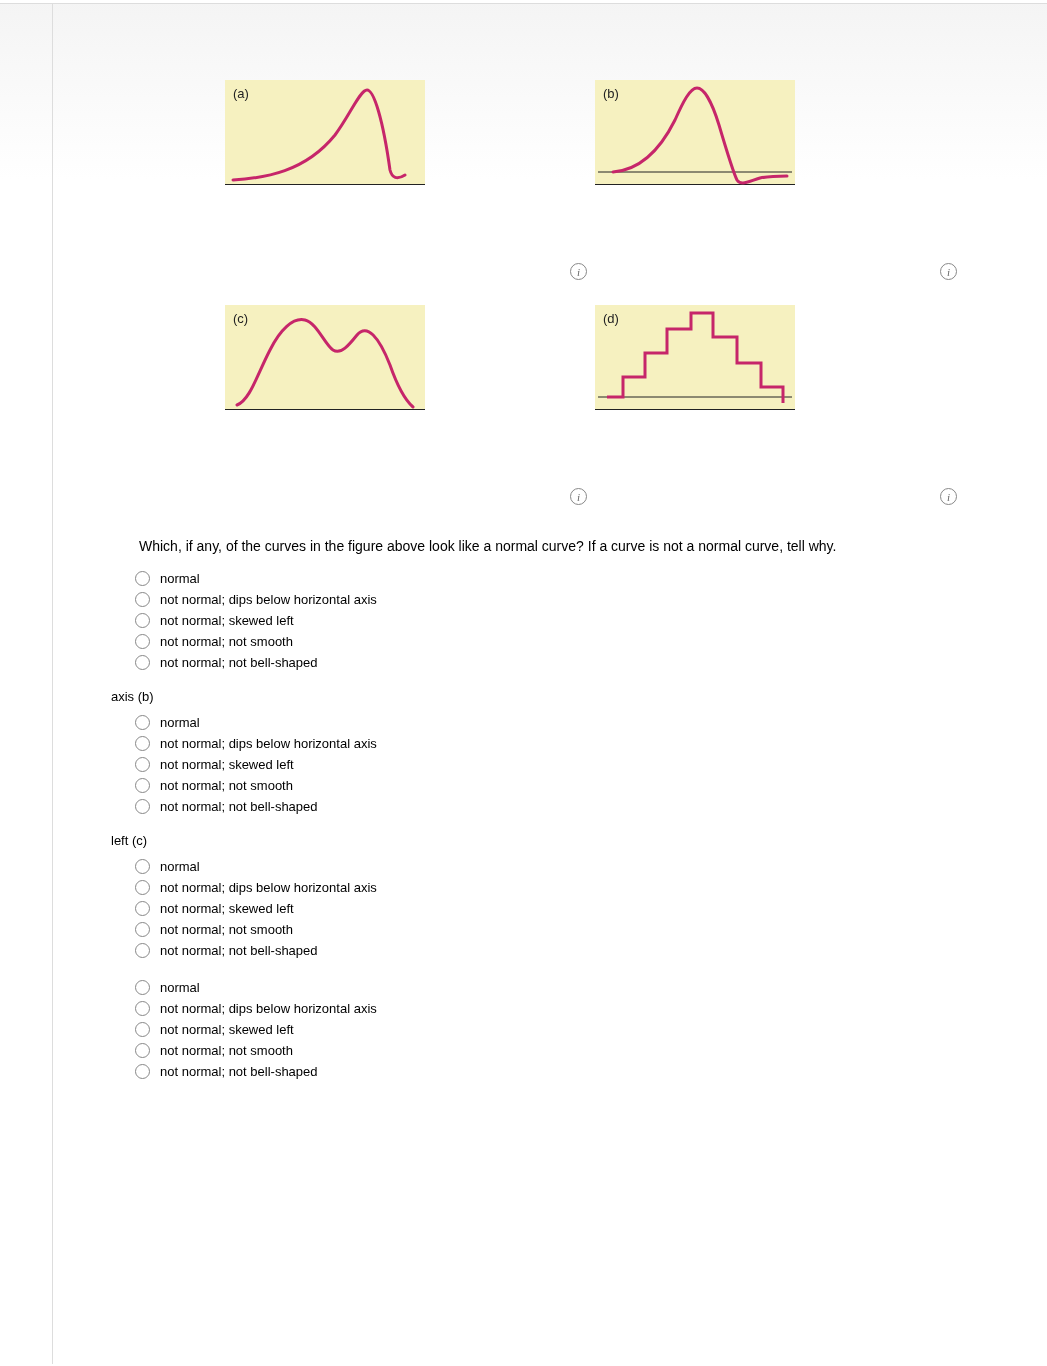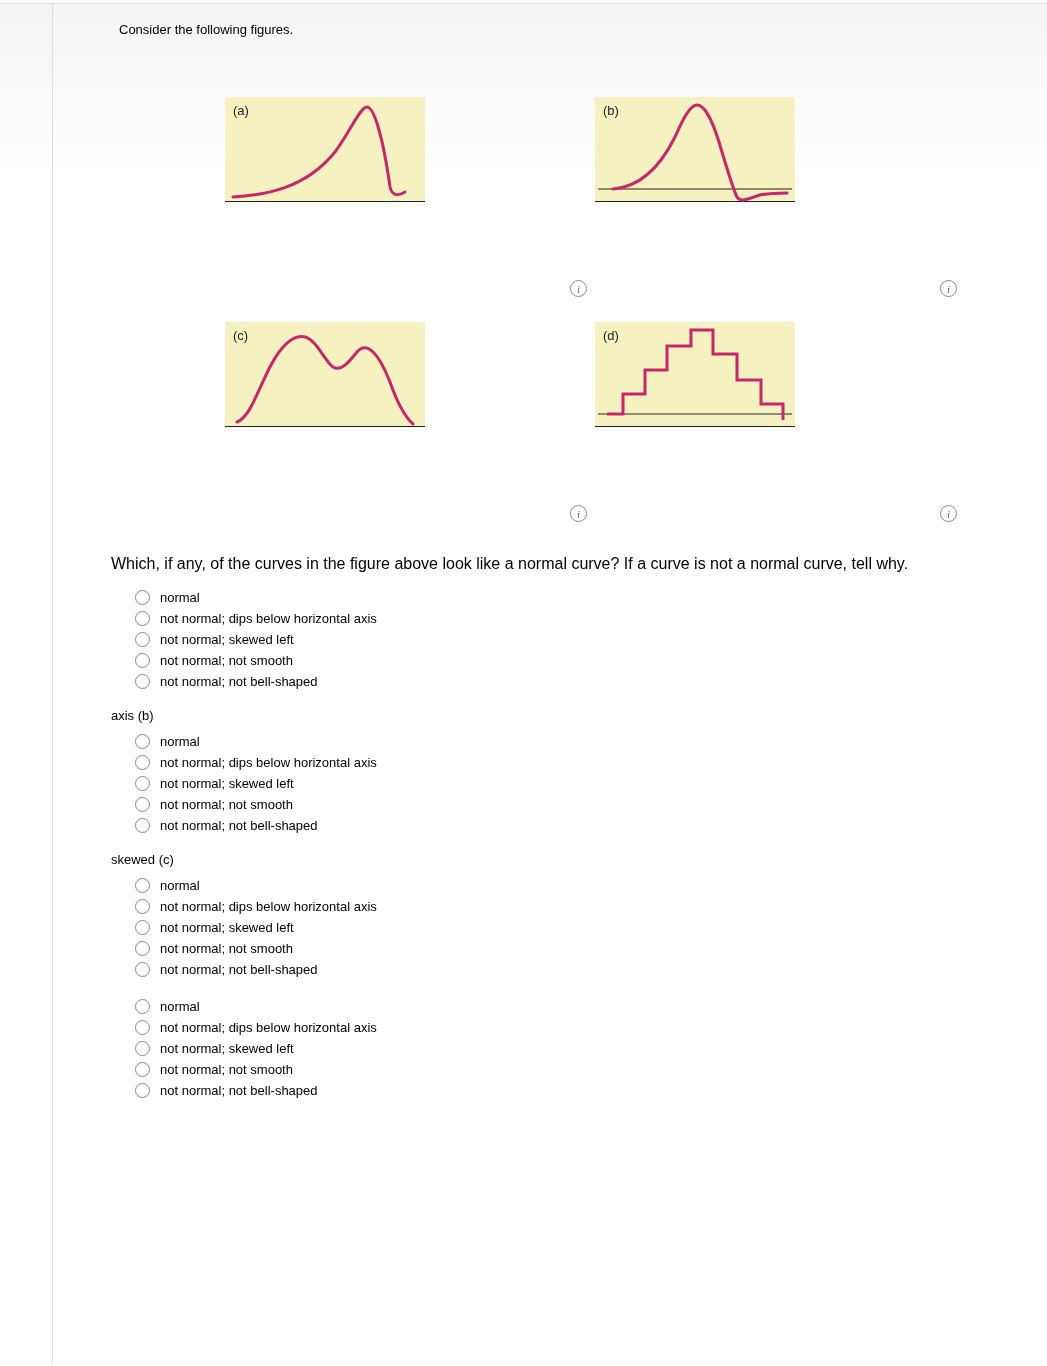--- a/index.html
+++ b/index.html
@@ -73,22 +73,23 @@
     justify-content: center;
     color: #666;
     cursor: pointer;
     background: #fff;
   }
   .question-block {
     margin-top: 38px;
     padding-left: 6px;
   }
   .question-text {
-    font-size: 16px;
+    font-size: 14px;
     margin-bottom: 14px;
+    margin-left: 28px;
   }
   .curve-group {
     margin-bottom: 16px;
   }
   .curve-title {
     font-size: 13px;
     margin-bottom: 8px;
   }
   .opt-row {
     display: flex;
@@ -110,21 +111,20 @@
   }
   svg { display: block; }
 </style>
 </head>
 <body>
 
 <div class="page-wrap">
   <div class="top-bar"></div>
   <div class="content">
 
-    <div class="prompt">Consider the following figures.</div>
 
     <div class="figure-grid">
 
       <div class="fig-cell">
         <div class="fig-box">
           <span class="fig-label">(a)</span>
           <svg width="200" height="105" viewBox="0 0 200 105">
             <path d="M 8 100 C 40 98, 80 92, 110 55 C 125 35, 135 10, 142 10 C 149 10, 158 40, 165 90 C 167 98, 172 100, 180 95" stroke="#c6266a" stroke-width="3" fill="none" stroke-linecap="round"></path>
           </svg>
         </div>
@@ -209,21 +209,21 @@
             <input type="radio" name="cb" class="radio" style="">
             <span>not normal; not smooth</span>
           </label>
         <label class="opt-row">
             <input type="radio" name="cb" class="radio" style="">
             <span>not normal; not bell-shaped</span>
           </label>
       </div>
 
       <div class="curve-group">
-        <div class="curve-title">skewed (c)</div>
+        <div class="curve-title">left (c)</div>
         <label class="opt-row">
             <input type="radio" name="cc" class="radio" style="">
             <span>normal</span>
           </label>
         <label class="opt-row">
             <input type="radio" name="cc" class="radio" style="">
             <span>not normal; dips below horizontal axis</span>
           </label>
         <label class="opt-row">
             <input type="radio" name="cc" class="radio" style="">

